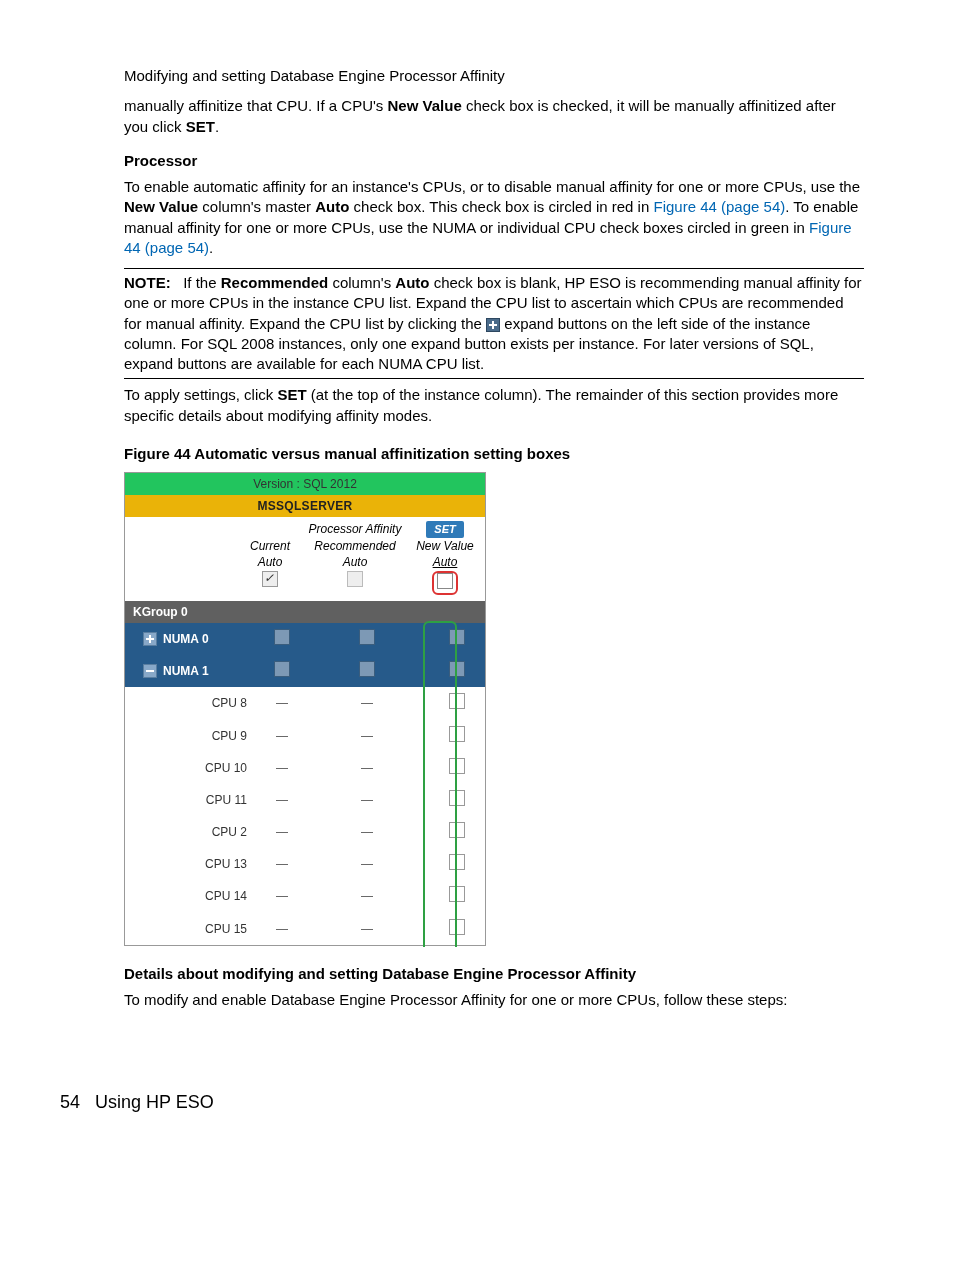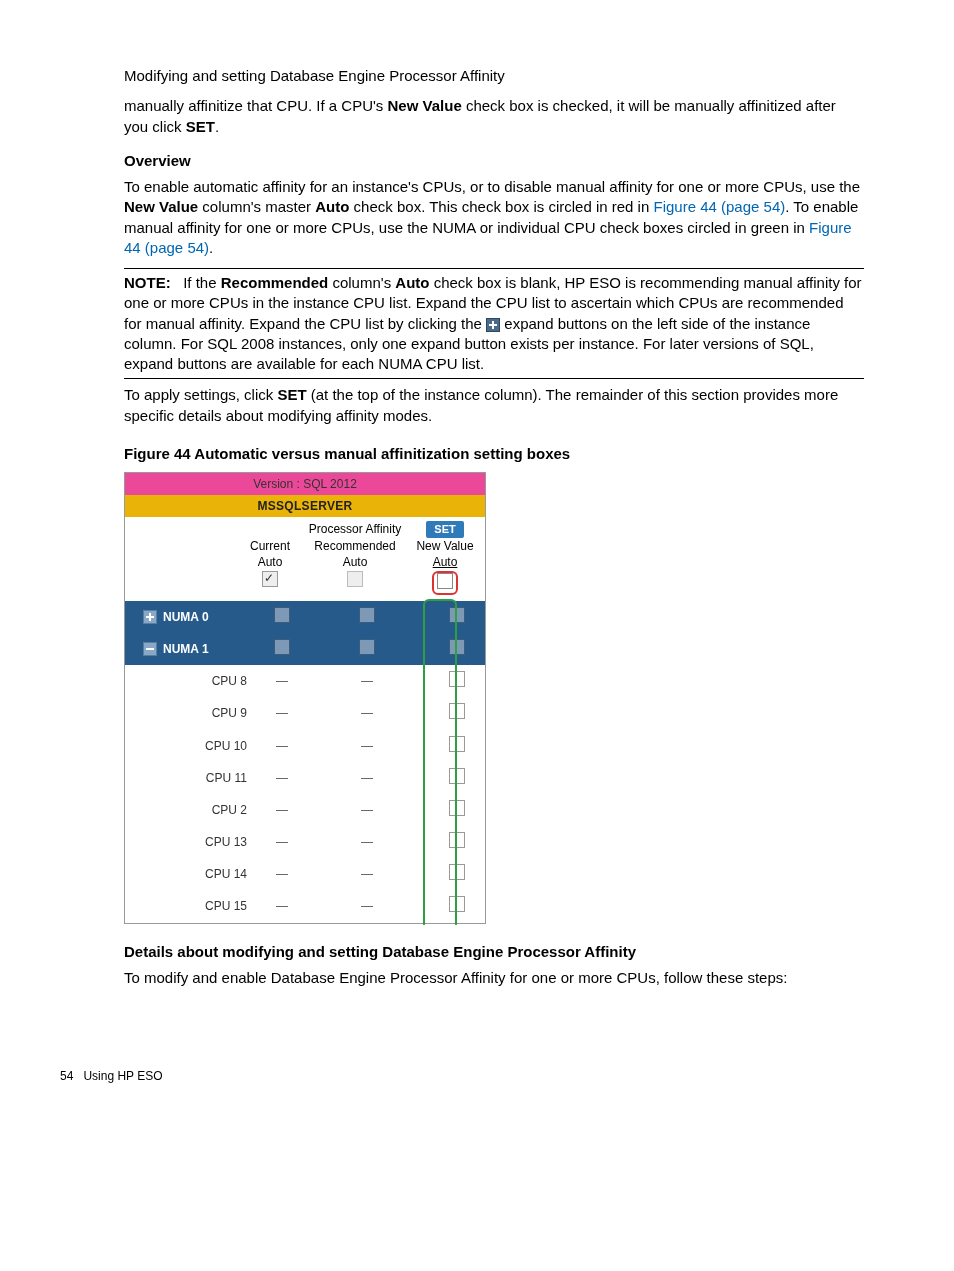--- a/index.html
+++ b/index.html
@@ -40,38 +40,39 @@
   .figcap { font-weight: bold; margin: 18px 0 8px 0; }
 
   
   .fig {
     width: 360px;
     border: 1px solid #999;
     font-size: 12px;
     background: #fff;
   }
   .fig .topbar {
-    background: #ec4899;
+    background: #22c55e;
     text-align: center;
     padding: 3px 4px;
     color:#333;
   }
   .fig .serverbar {
     background: #eab308;
     text-align: center;
     font-weight: bold;
     padding: 3px 0;
     color:#222;
     letter-spacing: 0.3px;
   }
   .fig .hdr {
     display: grid;
     grid-template-columns: 110px 70px 100px 80px;
     text-align: center;
     padding: 4px 0 6px 0;
+    font-style: italic;
   }
   .fig .hdr .set-btn {
     display:inline-block;
     background:#2f7ab8;
     color:#fff;
     font-weight:bold;
     font-size:11px;
     padding:1px 8px;
     border-radius:2px;
   }
@@ -138,36 +139,36 @@
     width:30px;
     border-left:2px solid #2ea043;
     border-right:2px solid #2ea043;
     pointer-events:none;
   }
   .green-top{border-top:2px solid #2ea043;border-radius:6px 6px 0 0;}
   .green-bot{border-bottom:2px solid #2ea043;border-radius:0 0 6px 6px;}
 
   .footer{
     margin-top:80px;
-    font-size:12px;
+    font-size:18px;
     margin-left: 0;
   }
 </style>
 </head>
 <body>
 
 <div class="content">
 
   <p>Modifying and setting Database Engine Processor Affinity</p>
 
   <p>
     <span>manually affinitize that CPU. If a CPU's </span><strong>New Value</strong><span> check box is checked, it will be manually affinitized after you click </span><strong>SET</strong><span>.</span>
   </p>
 
-  <div class="subhead">Overview</div>
+  <div class="subhead">Processor</div>
 
   <p>
     <span>To enable automatic affinity for an instance's CPUs, or to disable manual affinity for one or more CPUs, use the </span><strong>New Value</strong><span> column's master </span><strong>Auto</strong><span> check box. This check box is circled in red in </span><a class="link" href="#">Figure 44 (page 54)</a><span>. To enable manual affinity for one or more CPUs, use the NUMA or individual CPU check boxes circled in green in </span><a class="link" href="#">Figure 44 (page 54)</a><span>.</span>
   </p>
 
   <hr>
   <div class="note-block">
     <p style="margin:4px 0;">
       <strong>NOTE:</strong>&nbsp;&nbsp;&nbsp;<span>If the </span><strong>Recommended</strong><span> column's </span><strong>Auto</strong><span> check box is blank, HP ESO is recommending manual affinity for one or more CPUs in the instance CPU list. Expand the CPU list to ascertain which CPUs are recommended for manual affinity. Expand the CPU list by clicking the </span><span class="inline-icon"></span><span> expand buttons on the left side of the instance column. For SQL 2008 instances, only one expand button exists per instance. For later versions of SQL, expand buttons are available for each NUMA CPU list.</span>
     </p>
@@ -199,20 +200,21 @@
       <div>Auto</div>
       <div>Auto</div>
       <div style="text-decoration:underline;">Auto</div>
 
       <div></div>
       <div><span class="chk-current"></span></div>
       <div><span class="chk-blank"></span></div>
       <div><span class="red-oval"><span class="chk"></span></span></div>
     </div>
 
+    <div class="kgroup">KGroup 0</div>
 
     <div class="row numa-row">
       <div class="rlabel">
           <span class="expand-btn plus"></span>
           <span>NUMA 0</span>
         </div>
       <div style="text-align:center;"><span class="numa-chk"></span></div>
       <div style="text-align:center;"><span class="numa-chk"></span></div>
       <div style="text-align:center;"><span class="numa-chk"></span></div>
       <div class="green-wrap green-top"></div>

